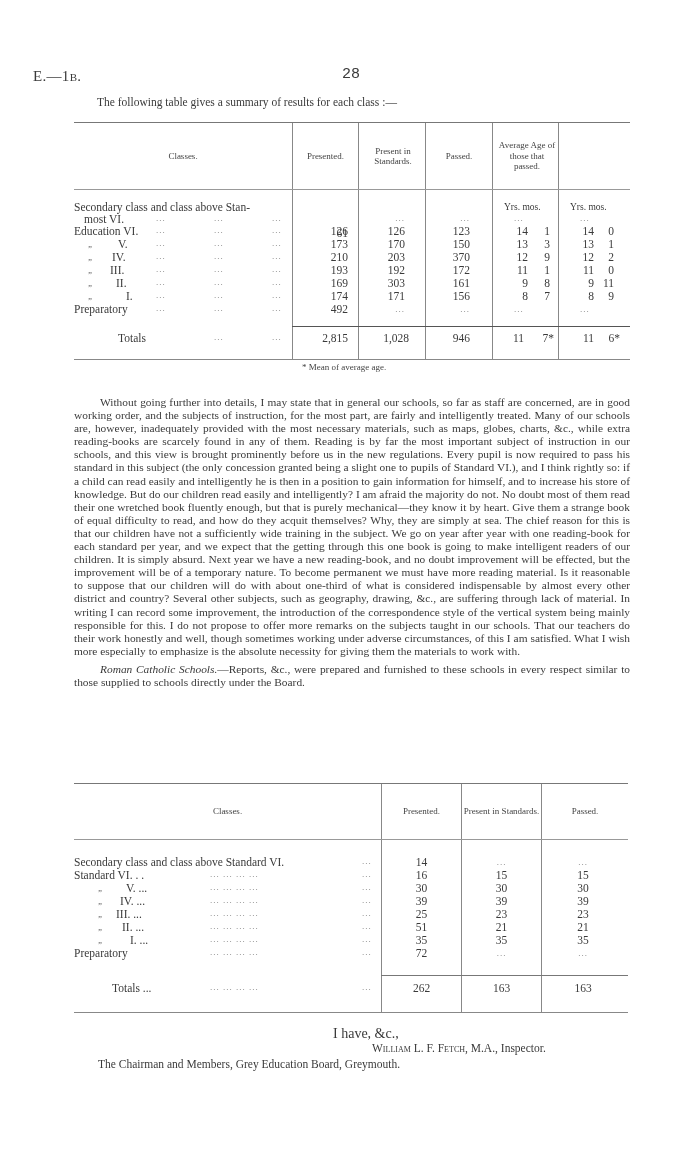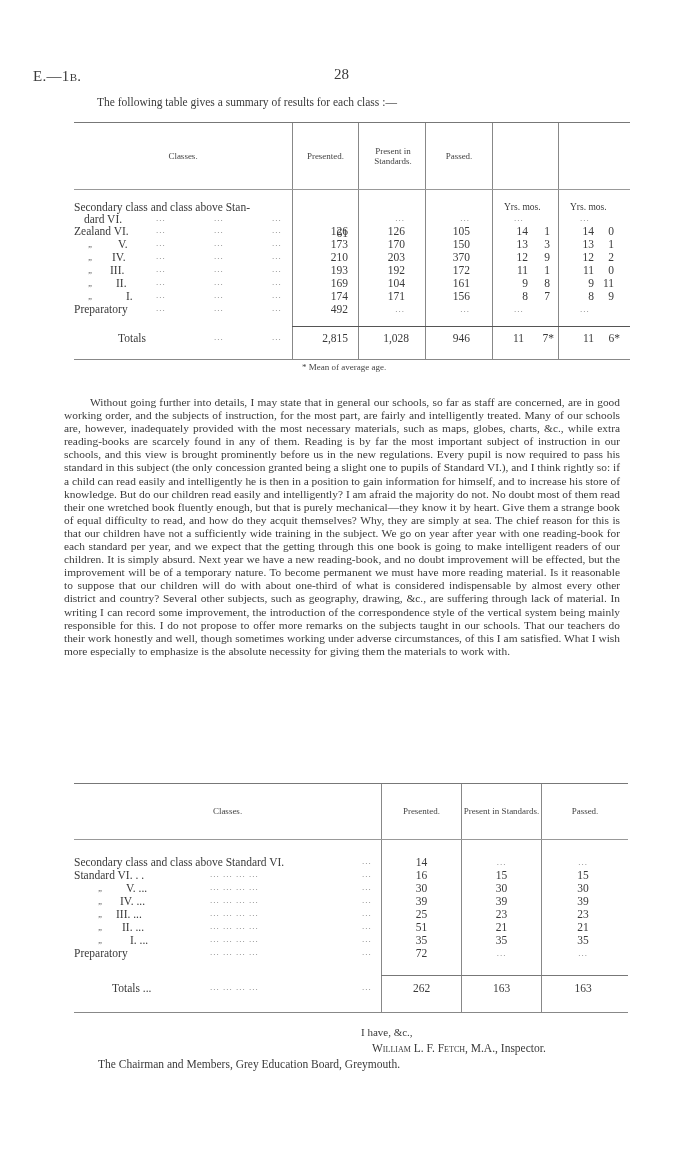--- a/index.html
+++ b/index.html
@@ -4,50 +4,50 @@
 <style>
   html, body { margin: 0; padding: 0; }
   body {
     width: 700px; height: 1160px; position: relative; overflow: hidden;
     background: #ffffff; color: #3a3a3a;
     font-family: "Liberation Serif", "DejaVu Serif", serif;
   }
   .abs { position: absolute; }
   .hdr-left { left: 33px; top: 68px; font-size: 15px; letter-spacing: 0.3px; }
   .hdr-left .sc { font-size: 11px; }
-  .hdr-page { left: 334px; top: 66px; font-size: 15px; }
+  .hdr-page { left: 342px; top: 66px; font-size: 15px; font-family: Liberation Mono, monospace; }
   .intro { left: 97px; top: 96px; font-size: 11.5px; }
 
   
   .t1 { left: 74px; top: 122px; width: 556px; height: 236px; border-top: 1px solid #777; border-bottom: 1px solid #888; }
   .t1 .vline { position: absolute; top: 0; bottom: 0; border-left: 1px solid #888; }
   .t1 .hline { position: absolute; top: 66px; left: 0; right: 0; border-top: 1px solid #999; }
   .t1 .tline { position: absolute; top: 203px; height: 0; border-top: 1px solid #555; }
   .th { position: absolute; top: 0; height: 66px; display: flex; align-items: center; justify-content: center; text-align: center; font-size: 9px; line-height: 10.5px; color: #444; }
   .cell { position: absolute; font-size: 11.5px; line-height: 13px; white-space: nowrap; }
   .r { text-align: right; }
   .c { text-align: center; }
   .dots { color: #777; font-size: 9px; letter-spacing: 1px; }
   .ditto { font-style: italic; font-size: 9px; color: #555; }
   .unit { font-size: 9.5px; }
   .foot { left: 302px; top: 362px; font-size: 9px; color: #444; }
 
   
-  .prose { left: 64px; width: 556px; font-size: 11.4px; line-height: 13.1px; text-align: justify; }
+  .prose { left: 74px; width: 556px; font-size: 11.4px; line-height: 13.1px; text-align: justify; }
   .prose p { margin: 0; text-indent: 26px; }
   .prose p + p { margin-top: 5px; }
   .prose .it { font-style: italic; }
 
   
   .t2 { left: 74px; top: 783px; width: 554px; height: 228px; border-top: 1px solid #777; border-bottom: 1px solid #888; }
   .t2 .vline { position: absolute; top: 0; bottom: 0; border-left: 1px solid #888; }
   .t2 .hline { position: absolute; top: 55px; left: 0; right: 0; border-top: 1px solid #999; }
   .t2 .tline { position: absolute; top: 191px; height: 0; border-top: 1px solid #777; }
 
-  .sig1 { left: 333px; top: 1026px; font-size: 11px; margin-left: 28px; }
+  .sig1 { left: 333px; top: 1026px; font-size: 14px; }
   .sig2 { left: 372px; top: 1042px; font-size: 11.5px; }
   .sig2 .sc { font-variant: small-caps; }
   .sig3 { left: 98px; top: 1058px; font-size: 11.5px; }
 </style>
 </head>
 <body>
 
 <div class="abs hdr-left"><span>E.—1</span><span class="sc">B</span><span>.</span></div>
 <div class="abs hdr-page">28</div>
 
@@ -59,43 +59,44 @@
   <div class="vline" style="left:351px"></div>
   <div class="vline" style="left:418px"></div>
   <div class="vline" style="left:484px"></div>
   <div class="hline"></div>
   <div class="tline" style="left:218px; right:0"></div>
 
   <div class="th" style="left:0; width:218px">Classes.</div>
   <div class="th" style="left:219px; width:65px">Presented.</div>
   <div class="th" style="left:286px; width:62px; padding:0 2px">Present in Standards.</div>
   <div class="th" style="left:352px; width:66px">Passed.</div>
+  <div class="th" style="left:420px; width:62px; padding:0 2px">Average Age of those that passed.</div>
 
   <div class="cell unit" style="left:430px; top:78px">Yrs.  mos.</div>
   <div class="cell unit" style="left:496px; top:78px">Yrs.  mos.</div>
 
   <div class="cell" style="left:0; top:78px">Secondary class and class above Stan-</div>
-  <div class="cell" style="left:10px; top:90px">dard VI.</div>
+  <div class="cell" style="left:10px; top:90px">most VI.</div>
   <div class="cell r" style="left:219px; width:55px; top:104px">61</div>
   <div class="cell r dots" style="left:285px; width:46px; top:89px">...</div>
   <div class="cell r dots" style="left:352px; width:44px; top:89px">...</div>
   <div class="cell dots" style="left:440px; top:89px">...</div>
   <div class="cell dots" style="left:506px; top:89px">...</div>
   <div class="cell dots" style="left:82px; top:89px">...</div>
   <div class="cell dots" style="left:140px; top:89px">...</div>
   <div class="cell dots" style="left:198px; top:89px">...</div>
 
   <div style="position:absolute; left:0; top:102px; width:556px; height:13px">
-    <div class="cell" style="left:0; top:0">Zealand VI.</div>
+    <div class="cell" style="left:0; top:0">Education VI.</div>
     <div class="cell dots" style="left:82px; top:-1px">...</div>
     <div class="cell dots" style="left:140px; top:-1px">...</div>
     <div class="cell dots" style="left:198px; top:-1px">...</div>
     <div class="cell r" style="left:219px; width:55px">126</div>
     <div class="cell r" style="left:285px; width:46px">126</div>
-    <div class="cell r" style="left:352px; width:44px">105</div>
+    <div class="cell r" style="left:352px; width:44px">123</div>
     <div class="cell r" style="left:420px; width:34px">14</div>
     <div class="cell r" style="left:454px; width:22px">1</div>
     <div class="cell r" style="left:486px; width:34px">14</div>
     <div class="cell r" style="left:520px; width:20px">0</div>
   </div>
 
   <div style="position:absolute; left:0; top:115px; width:556px; height:13px">
     <div class="cell ditto" style="left:14px; top:0">„</div>
     <div class="cell" style="left:44px; top:0">V.</div>
     <div class="cell dots" style="left:82px; top:-1px">...</div>
@@ -140,21 +141,21 @@
     <div class="cell r" style="left:520px; width:20px">0</div>
   </div>
 
   <div style="position:absolute; left:0; top:154px; width:556px; height:13px">
     <div class="cell ditto" style="left:14px; top:0">„</div>
     <div class="cell" style="left:42px; top:0">II.</div>
     <div class="cell dots" style="left:82px; top:-1px">...</div>
     <div class="cell dots" style="left:140px; top:-1px">...</div>
     <div class="cell dots" style="left:198px; top:-1px">...</div>
     <div class="cell r" style="left:219px; width:55px">169</div>
-    <div class="cell r" style="left:285px; width:46px">104</div>
+    <div class="cell r" style="left:285px; width:46px">303</div>
     <div class="cell r" style="left:352px; width:44px">161</div>
     <div class="cell r" style="left:420px; width:34px">9</div>
     <div class="cell r" style="left:454px; width:22px">8</div>
     <div class="cell r" style="left:486px; width:34px">9</div>
     <div class="cell r" style="left:520px; width:20px">11</div>
   </div>
 
   <div style="position:absolute; left:0; top:167px; width:556px; height:13px">
     <div class="cell ditto" style="left:14px; top:0">„</div>
     <div class="cell" style="left:52px; top:0">I.</div>
@@ -193,20 +194,21 @@
     <div class="cell r" style="left:452px; width:28px">7*</div>
     <div class="cell r" style="left:486px; width:34px">11</div>
     <div class="cell r" style="left:520px; width:26px">6*</div>
   </div>
 </div>
 
 <div class="abs foot">* Mean of average age.</div>
 
 <div class="abs prose" style="top:396px">
   <p>Without going further into details, I may state that in general our schools, so far as staff are concerned, are in good working order, and the subjects of instruction, for the most part, are fairly and intelligently treated. Many of our schools are, however, inadequately provided with the most necessary materials, such as maps, globes, charts, &amp;c., while extra reading-books are scarcely found in any of them. Reading is by far the most important subject of instruction in our schools, and this view is brought prominently before us in the new regulations. Every pupil is now required to pass his standard in this subject (the only concession granted being a slight one to pupils of Standard VI.), and I think rightly so: if a child can read easily and intelligently he is then in a position to gain information for himself, and to increase his store of knowledge. But do our children read easily and intelligently? I am afraid the majority do not. No doubt most of them read their one wretched book fluently enough, but that is purely mechanical—they know it by heart. Give them a strange book of equal difficulty to read, and how do they acquit themselves? Why, they are simply at sea. The chief reason for this is that our children have not a sufficiently wide training in the subject. We go on year after year with one reading-book for each standard per year, and we expect that the getting through this one book is going to make intelligent readers of our children. It is simply absurd. Next year we have a new reading-book, and no doubt improvement will be effected, but the improvement will be of a temporary nature. To become permanent we must have more reading material. Is it reasonable to suppose that our children will do with about one-third of what is considered indispensable by almost every other district and country? Several other subjects, such as geography, drawing, &amp;c., are suffering through lack of material. In writing I can record some improvement, the introduction of the correspondence style of the vertical system being mainly responsible for this. I do not propose to offer more remarks on the subjects taught in our schools. That our teachers do their work honestly and well, though sometimes working under adverse circumstances, of this I am satisfied. What I wish more especially to emphasize is the absolute necessity for giving them the materials to work with.</p>
+  <p><span class="it">Roman Catholic Schools.</span><span>—Reports, &amp;c., were prepared and furnished to these schools in every respect similar to those supplied to schools directly under the Board.</span></p>
 </div>
 
 <div class="abs t2">
   <div class="vline" style="left:307px"></div>
   <div class="vline" style="left:387px"></div>
   <div class="vline" style="left:467px"></div>
   <div class="hline"></div>
   <div class="tline" style="left:307px; right:0"></div>
 
   <div class="th" style="left:0; width:307px; height:55px">Classes.</div>

